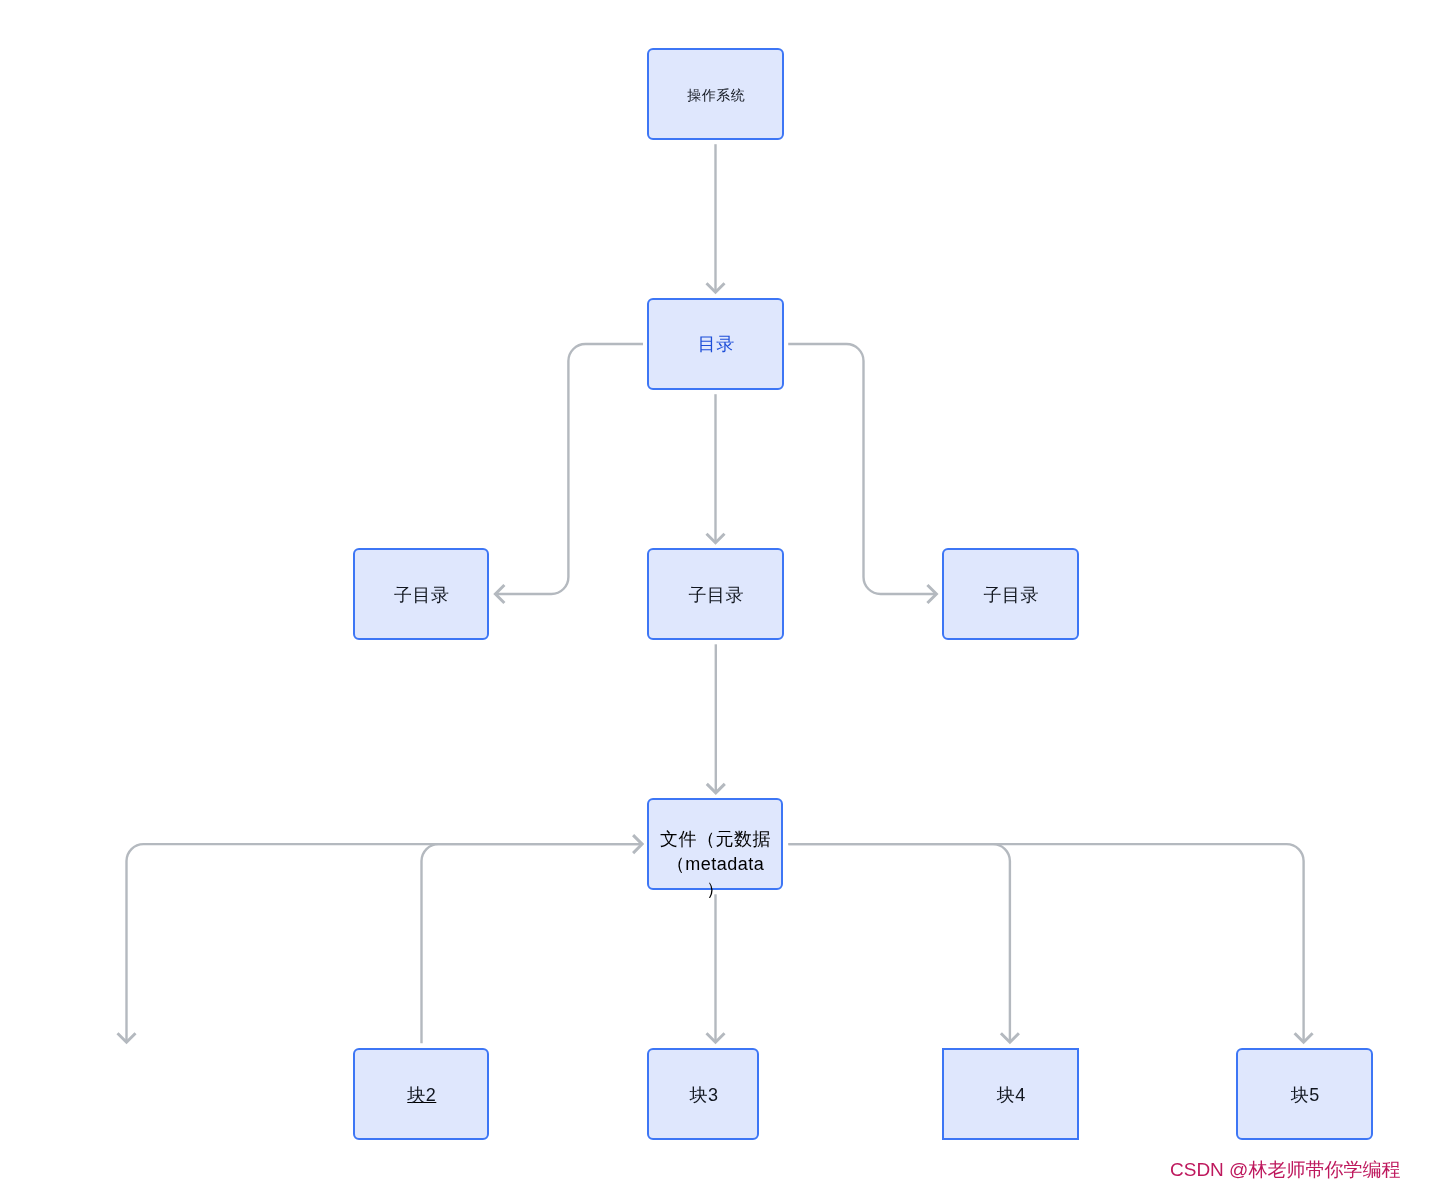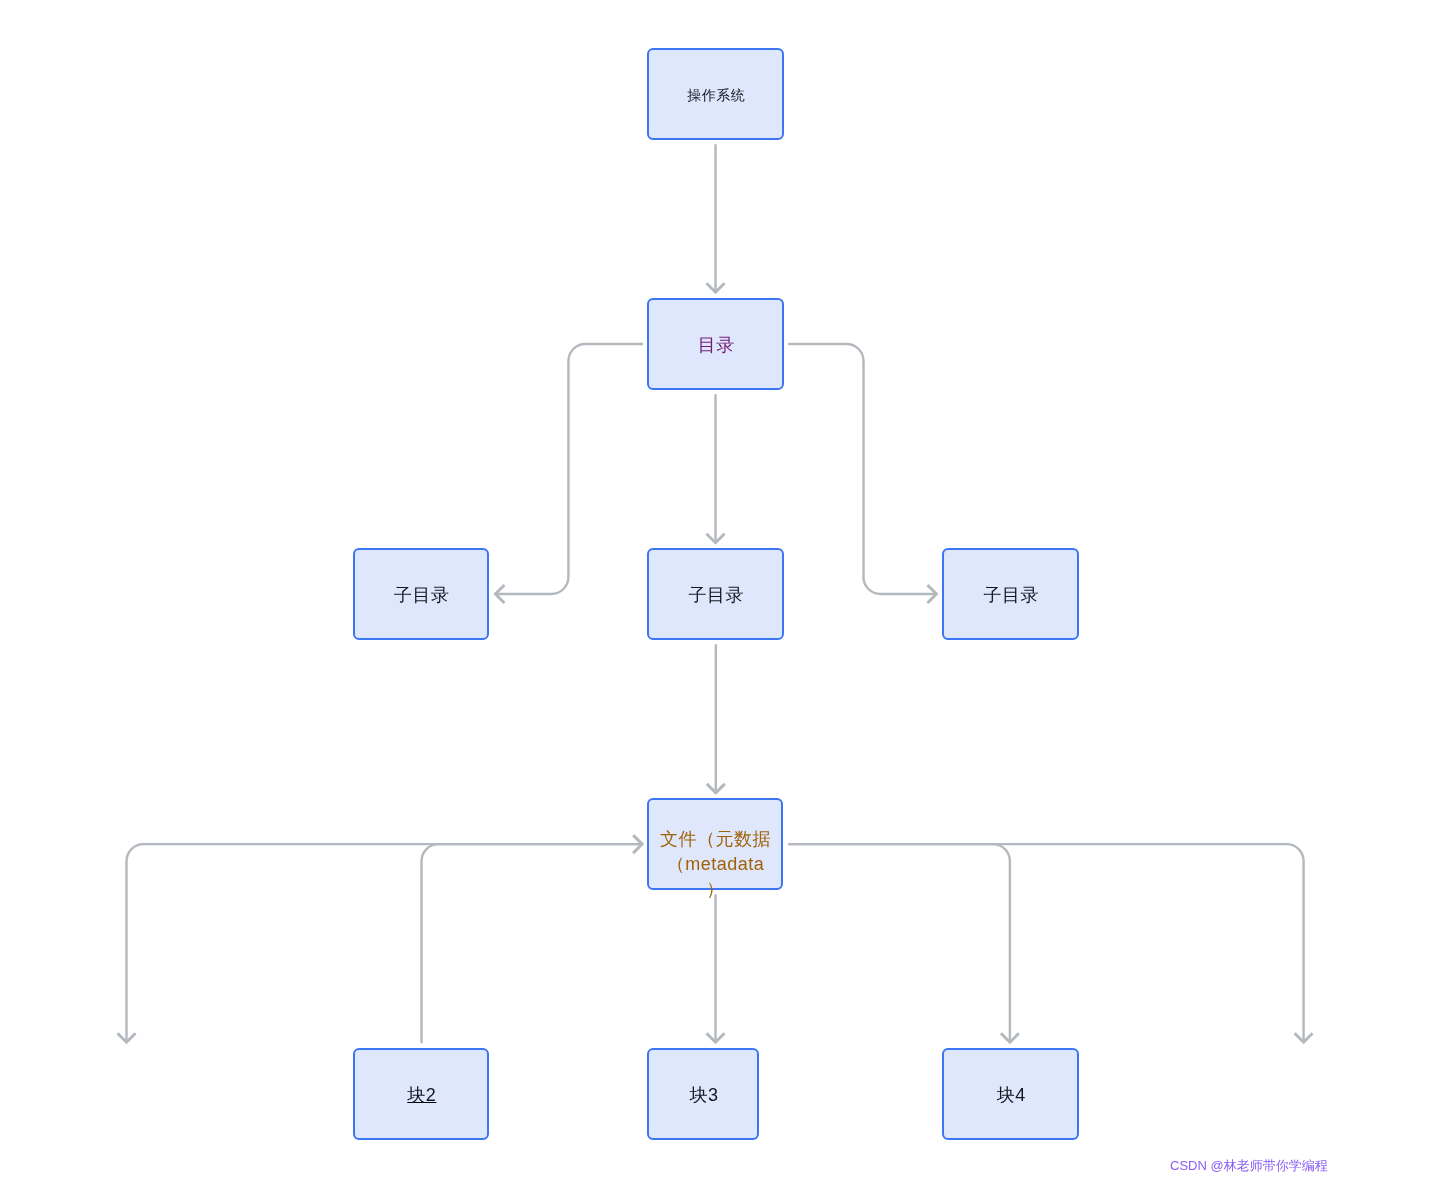--- a/index.html
+++ b/index.html
@@ -64,47 +64,50 @@
       <path class="edge-line" d="M 788.4 844.1 L 1286.6 844.1 A 17 17 0 0 1 1303.6 861.1 L 1303.6 1042.2" fill="none" stroke="#b4b9bf" stroke-width="2.4" stroke-linecap="butt" stroke-linejoin="round"></path>
       <path class="edge-head" d="M 1294.6 1033.2 L 1303.6 1042.2 L 1312.6 1033.2" fill="none" stroke="#b4b9bf" stroke-width="3" stroke-linecap="butt" stroke-linejoin="miter"></path>
     </g>
   </svg>
 
   <div class="node" style="left: 647.25px; top: 48px; width: 136.5px; height: 92px; background: rgb(223, 231, 253); border-color: rgb(61, 118, 245); border-width: 2.4px; border-radius: 6px;">
     <span class="node-label" style="color: rgb(17, 22, 31); font-size: 14px; letter-spacing: 0.5px;">操作系统</span>
   </div>
 
   <div class="node" style="left: 647.25px; top: 298px; width: 136.5px; height: 92px; background: rgb(223, 231, 253); border-color: rgb(61, 118, 245); border-width: 2.4px; border-radius: 6px;">
-    <span class="node-label" style="color: #701a75; font-size: 18px; letter-spacing: 0.5px;">目录</span>
+    <span class="node-label" style="color: #1d4ed8; font-size: 18px; letter-spacing: 0.5px; font-family: Liberation Mono, monospace;">目录</span>
   </div>
 
   <div class="node" style="left: 352.75px; top: 548px; width: 136.5px; height: 92px; background: rgb(223, 231, 253); border-color: rgb(61, 118, 245); border-width: 2.4px; border-radius: 6px;">
     <span class="node-label" style="color: rgb(17, 22, 31); font-size: 18px; letter-spacing: 0.5px;">子目录</span>
   </div>
 
   <div class="node" style="left: 647.25px; top: 548px; width: 136.5px; height: 92px; background: rgb(223, 231, 253); border-color: rgb(61, 118, 245); border-width: 2.4px; border-radius: 6px;">
     <span class="node-label" style="color: rgb(17, 22, 31); font-size: 18px; letter-spacing: 0.5px;">子目录</span>
   </div>
 
   <div class="node" style="left: 942.25px; top: 548px; width: 136.5px; height: 92px; background: rgb(223, 231, 253); border-color: rgb(61, 118, 245); border-width: 2.4px; border-radius: 6px;">
     <span class="node-label" style="color: rgb(17, 22, 31); font-size: 18px; letter-spacing: 0.5px;">子目录</span>
   </div>
 
   <div class="node" style="left: 646.55px; top: 798px; width: 136.5px; height: 92px; background: rgb(223, 231, 253); border-color: rgb(61, 118, 245); border-width: 2.4px; border-radius: 6px;">
-    <span class="node-label multiline" style="color: #a16207; font-size: 18px; letter-spacing: 0.5px; margin-top: 32px;">文件（元数据（metadata）</span>
+    <span class="node-label multiline" style="color: #000000; font-size: 18px; letter-spacing: 0.5px; margin-top: 32px;">文件（元数据（metadata）</span>
   </div>
 
 
   <div class="node" style="left: 352.75px; top: 1048px; width: 136.5px; height: 92px; background: rgb(223, 231, 253); border-color: rgb(61, 118, 245); border-width: 2.4px; border-radius: 6px; text-decoration: underline;">
     <span class="node-label" style="color: rgb(17, 22, 31); font-size: 18px; letter-spacing: 0.5px;">块2</span>
   </div>
 
   <div class="node" style="left: 647.25px; top: 1048px; width: 112px; height: 92px; background: rgb(223, 231, 253); border-color: rgb(61, 118, 245); border-width: 2.4px; border-radius: 6px;">
     <span class="node-label" style="color: rgb(17, 22, 31); font-size: 18px; letter-spacing: 0.5px;">块3</span>
   </div>
 
-  <div class="node" style="left: 942.25px; top: 1048px; width: 136.5px; height: 92px; background: rgb(223, 231, 253); border-color: rgb(61, 118, 245); border-width: 2.4px; border-radius: 6px;">
+  <div class="node" style="left: 942.25px; top: 1048px; width: 136.5px; height: 92px; background: rgb(223, 231, 253); border-color: rgb(61, 118, 245); border-width: 2.4px; border-radius: 0;">
     <span class="node-label" style="color: rgb(17, 22, 31); font-size: 18px; letter-spacing: 0.5px;">块4</span>
   </div>
 
+  <div class="node" style="left: 1236.25px; top: 1048px; width: 136.5px; height: 92px; background: rgb(223, 231, 253); border-color: rgb(61, 118, 245); border-width: 2.4px; border-radius: 6px;">
+    <span class="node-label" style="color: rgb(17, 22, 31); font-size: 18px; letter-spacing: 0.5px;">块5</span>
+  </div>
 
-  <div id="watermark" style="left: 1170px; top: 1157px; color: #8b5cf6; font-size: 13px;">CSDN @林老师带你学编程</div>
+  <div id="watermark" style="left: 1170px; top: 1157px; color: #be185d; font-size: 19px;">CSDN @林老师带你学编程</div>
 </div>
 
 </body></html>

